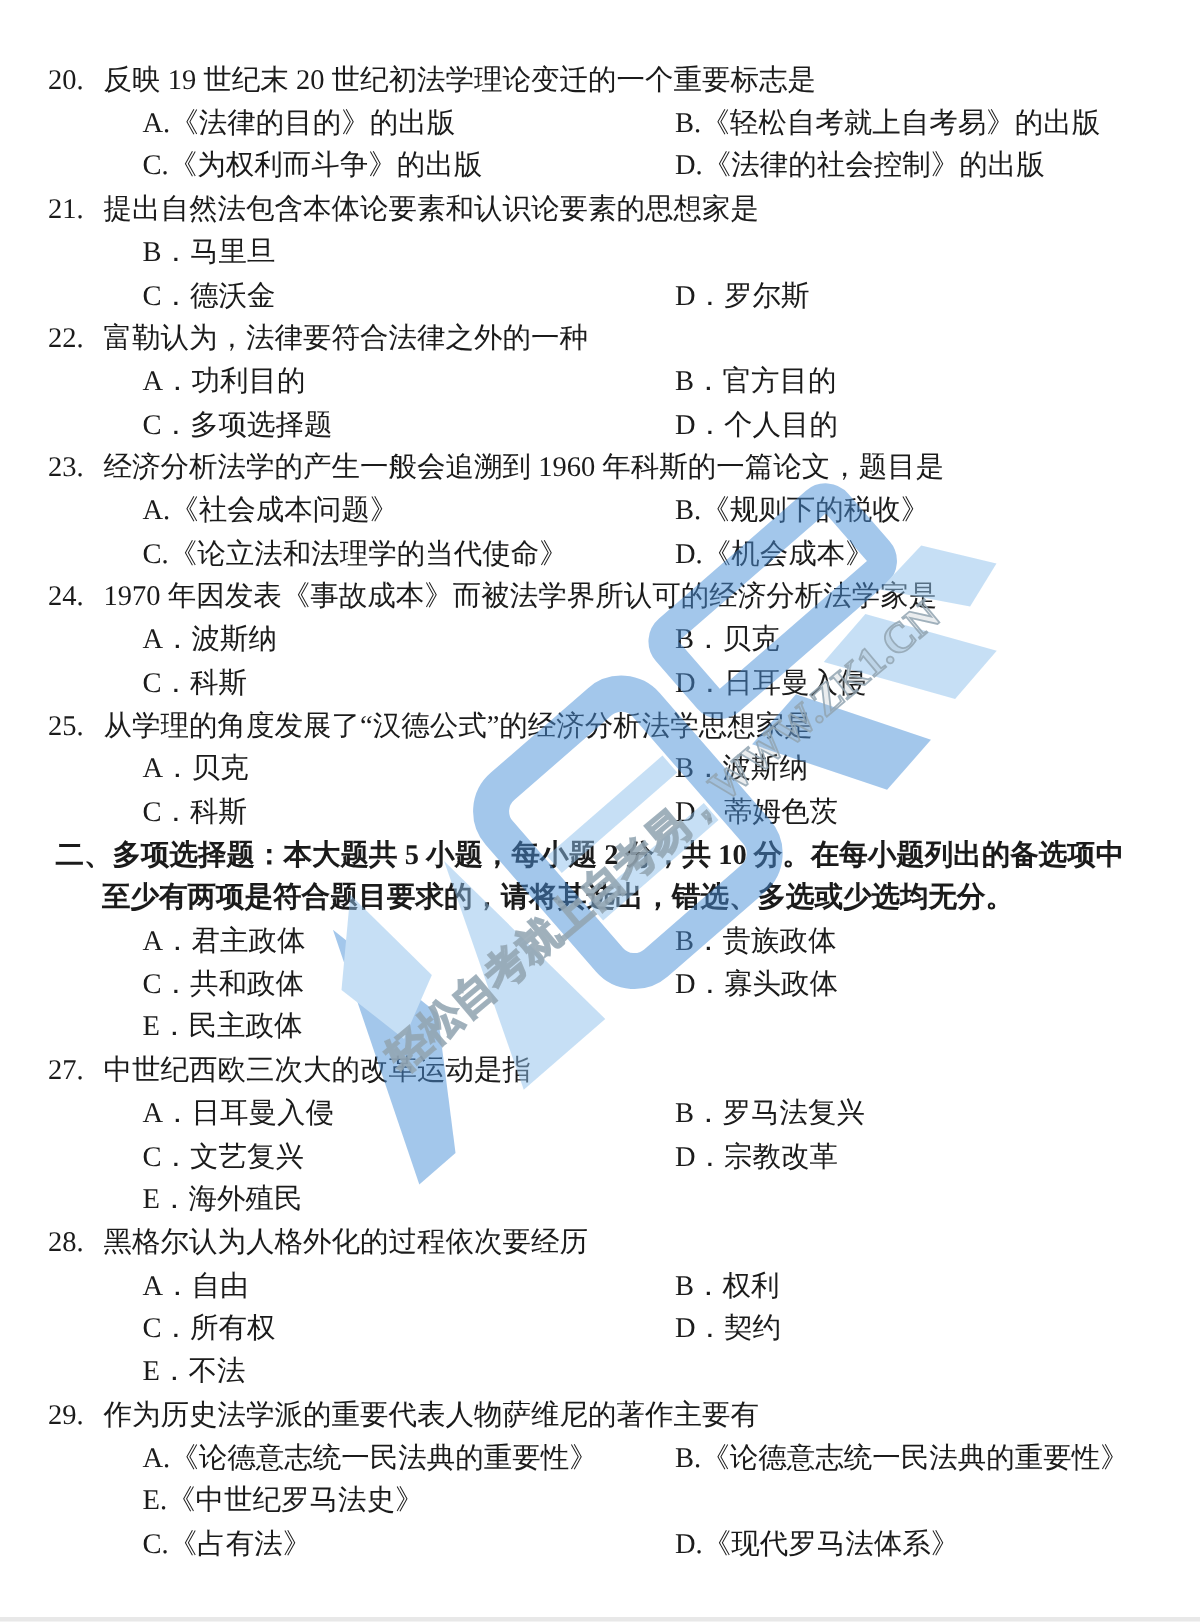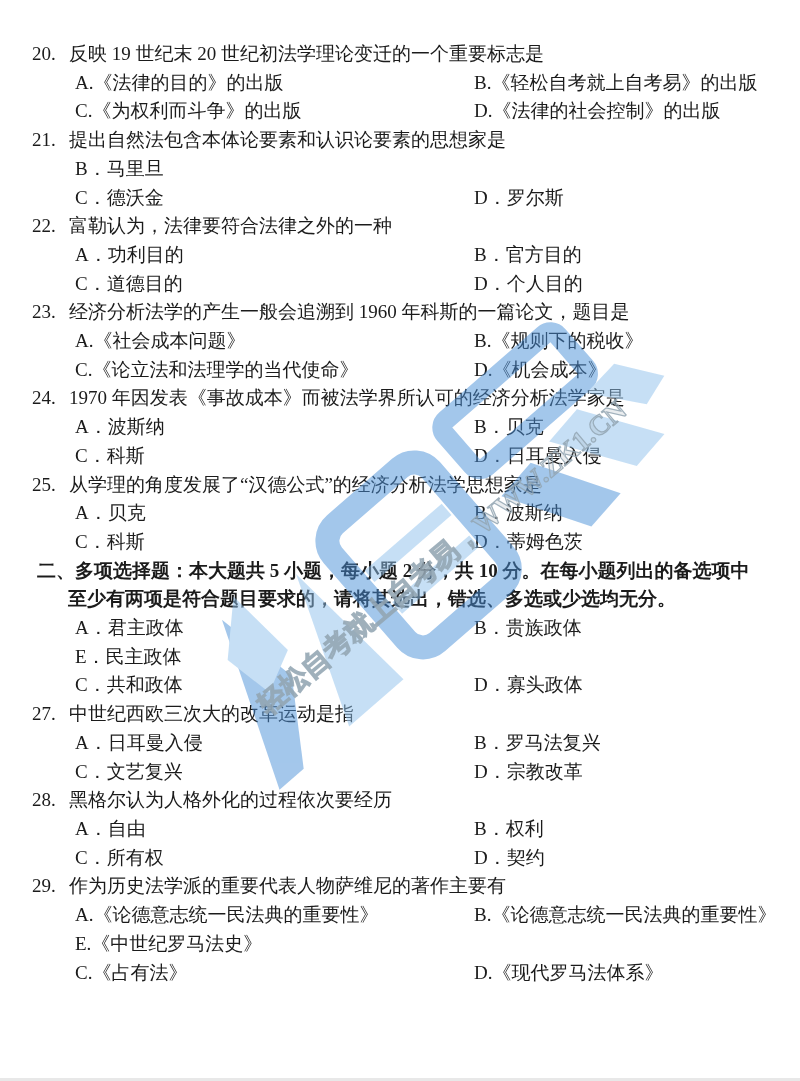--- a/index.html
+++ b/index.html
@@ -17,21 +17,21 @@
   }
   #content{
     position:relative;
     z-index:1;
     padding-top:40px;
   }
   .line{line-height:28.7px;white-space:nowrap;}
   .stem-row{display:flex;padding-left:32px;}
   .qnum{flex:0 0 37px;}
   .stem{flex:1 1 auto;}
-  .opt-row{display:grid;grid-template-columns:355px 1fr;padding-left:75px;gap:44px;}
+  .opt-row{display:grid;grid-template-columns:355px 1fr;padding-left:95px;}
   .sec{font-weight:bold;}
   .sec-1{padding-left:37px;}
   .sec-2{padding-left:68px;}
 
   
   .wm-logo{
     position:absolute;left:0;top:0;z-index:2;pointer-events:none;
   }
   .wm-text{
     position:absolute;left:250px;top:694px;z-index:3;pointer-events:none;
@@ -76,21 +76,21 @@
       </div>
       <div class="line stem-row">
         <span class="qnum">22.</span>
         <span class="stem">富勒认为，法律要符合法律之外的一种</span>
       </div>
       <div class="line opt-row">
         <span class="opt">A．功利目的</span>
         <span class="opt">B．官方目的</span>
       </div>
       <div class="line opt-row">
-        <span class="opt">C．道德目的</span>
+        <span class="opt">C．多项选择题</span>
         <span class="opt">D．个人目的</span>
       </div>
       <div class="line stem-row">
         <span class="qnum">23.</span>
         <span class="stem">经济分析法学的产生一般会追溯到 1960 年科斯的一篇论文，题目是</span>
       </div>
       <div class="line opt-row">
         <span class="opt">A.《社会成本问题》</span>
         <span class="opt">B.《规则下的税收》</span>
       </div>
@@ -122,49 +122,55 @@
         <span class="opt">C．科斯</span>
         <span class="opt">D．蒂姆色茨</span>
       </div>
       <div class="line sec sec-1">二、多项选择题：本大题共 5 小题，每小题 2 分，共 10 分。在每小题列出的备选项中</div>
       <div class="line sec sec-2">至少有两项是符合题目要求的，请将其选出，错选、多选或少选均无分。</div>
       <div class="line opt-row">
         <span class="opt">A．君主政体</span>
         <span class="opt">B．贵族政体</span>
       </div>
       <div class="line opt-row">
-        <span class="opt">E．民主政体</span>
-      </div>
-      <div class="line opt-row">
         <span class="opt">C．共和政体</span>
         <span class="opt">D．寡头政体</span>
       </div>
+      <div class="line opt-row">
+        <span class="opt">E．民主政体</span>
+      </div>
       <div class="line stem-row">
         <span class="qnum">27.</span>
         <span class="stem">中世纪西欧三次大的改革运动是指</span>
       </div>
       <div class="line opt-row">
         <span class="opt">A．日耳曼入侵</span>
         <span class="opt">B．罗马法复兴</span>
       </div>
       <div class="line opt-row">
         <span class="opt">C．文艺复兴</span>
         <span class="opt">D．宗教改革</span>
       </div>
+      <div class="line opt-row">
+        <span class="opt">E．海外殖民</span>
+      </div>
       <div class="line stem-row">
         <span class="qnum">28.</span>
         <span class="stem">黑格尔认为人格外化的过程依次要经历</span>
       </div>
       <div class="line opt-row">
         <span class="opt">A．自由</span>
         <span class="opt">B．权利</span>
       </div>
       <div class="line opt-row">
         <span class="opt">C．所有权</span>
         <span class="opt">D．契约</span>
+      </div>
+      <div class="line opt-row">
+        <span class="opt">E．不法</span>
       </div>
       <div class="line stem-row">
         <span class="qnum">29.</span>
         <span class="stem">作为历史法学派的重要代表人物萨维尼的著作主要有</span>
       </div>
       <div class="line opt-row">
         <span class="opt">A.《论德意志统一民法典的重要性》</span>
         <span class="opt">B.《论德意志统一民法典的重要性》</span>
       </div>
       <div class="line opt-row">

